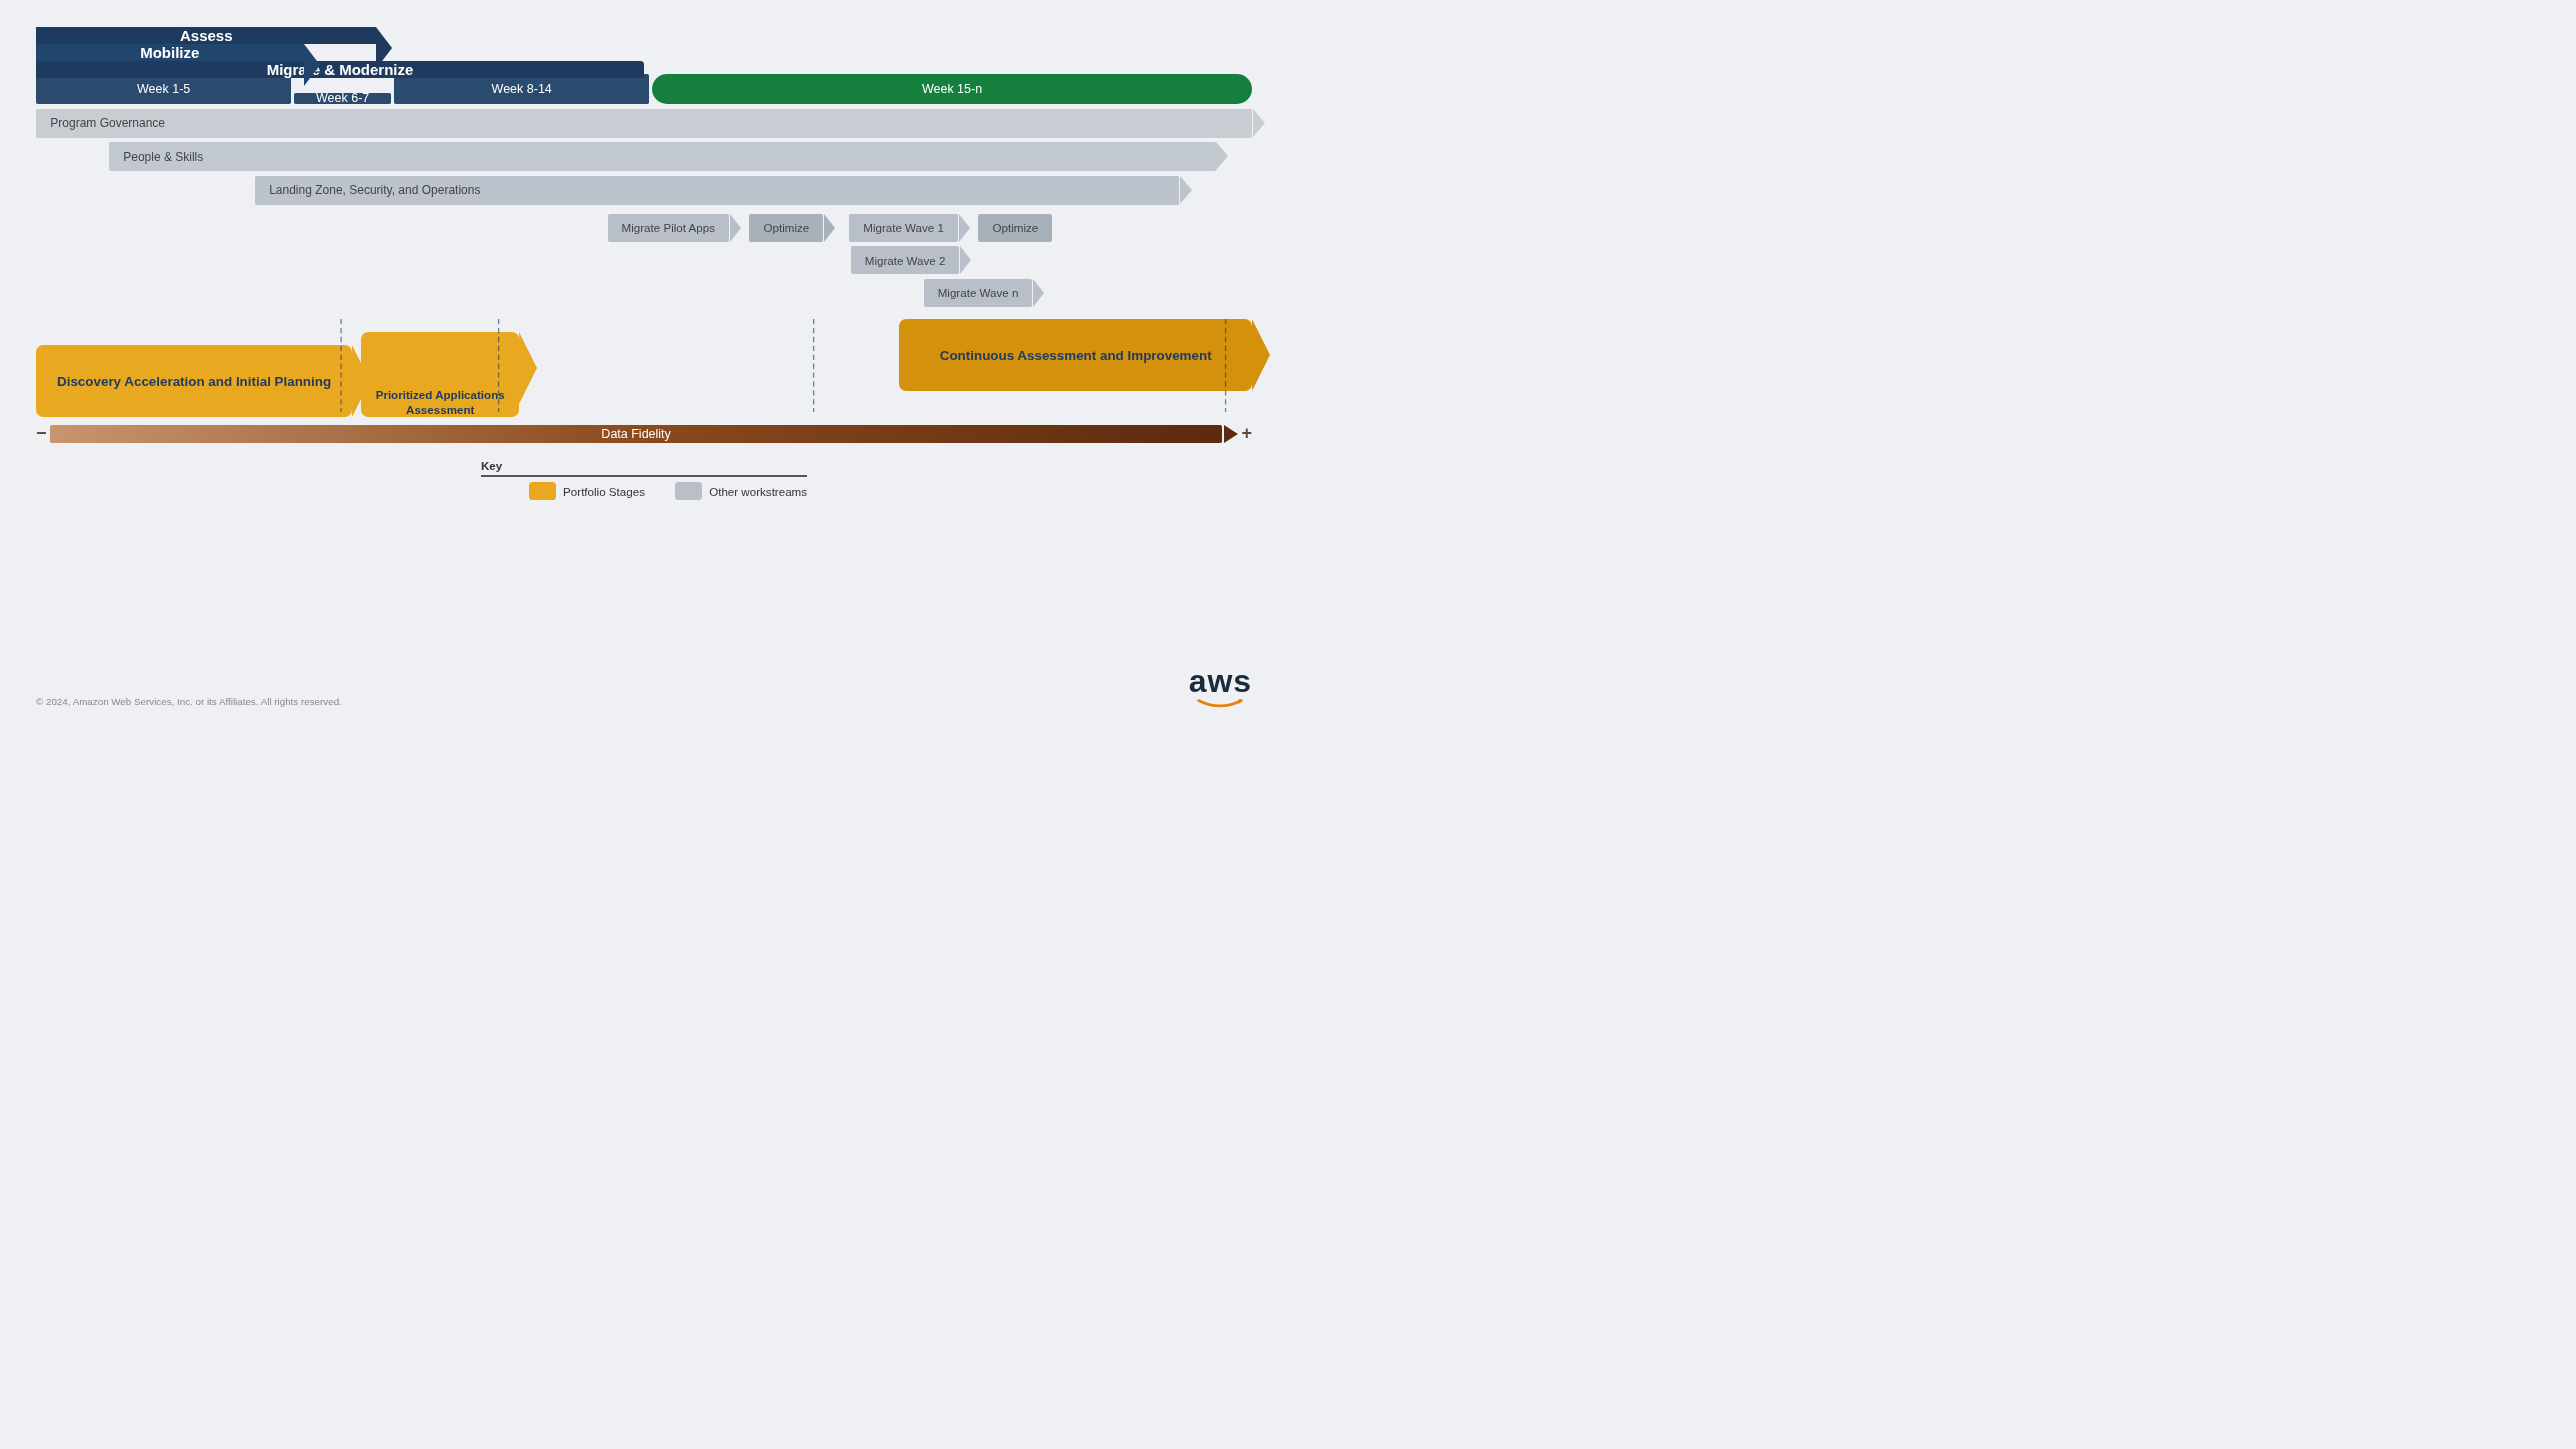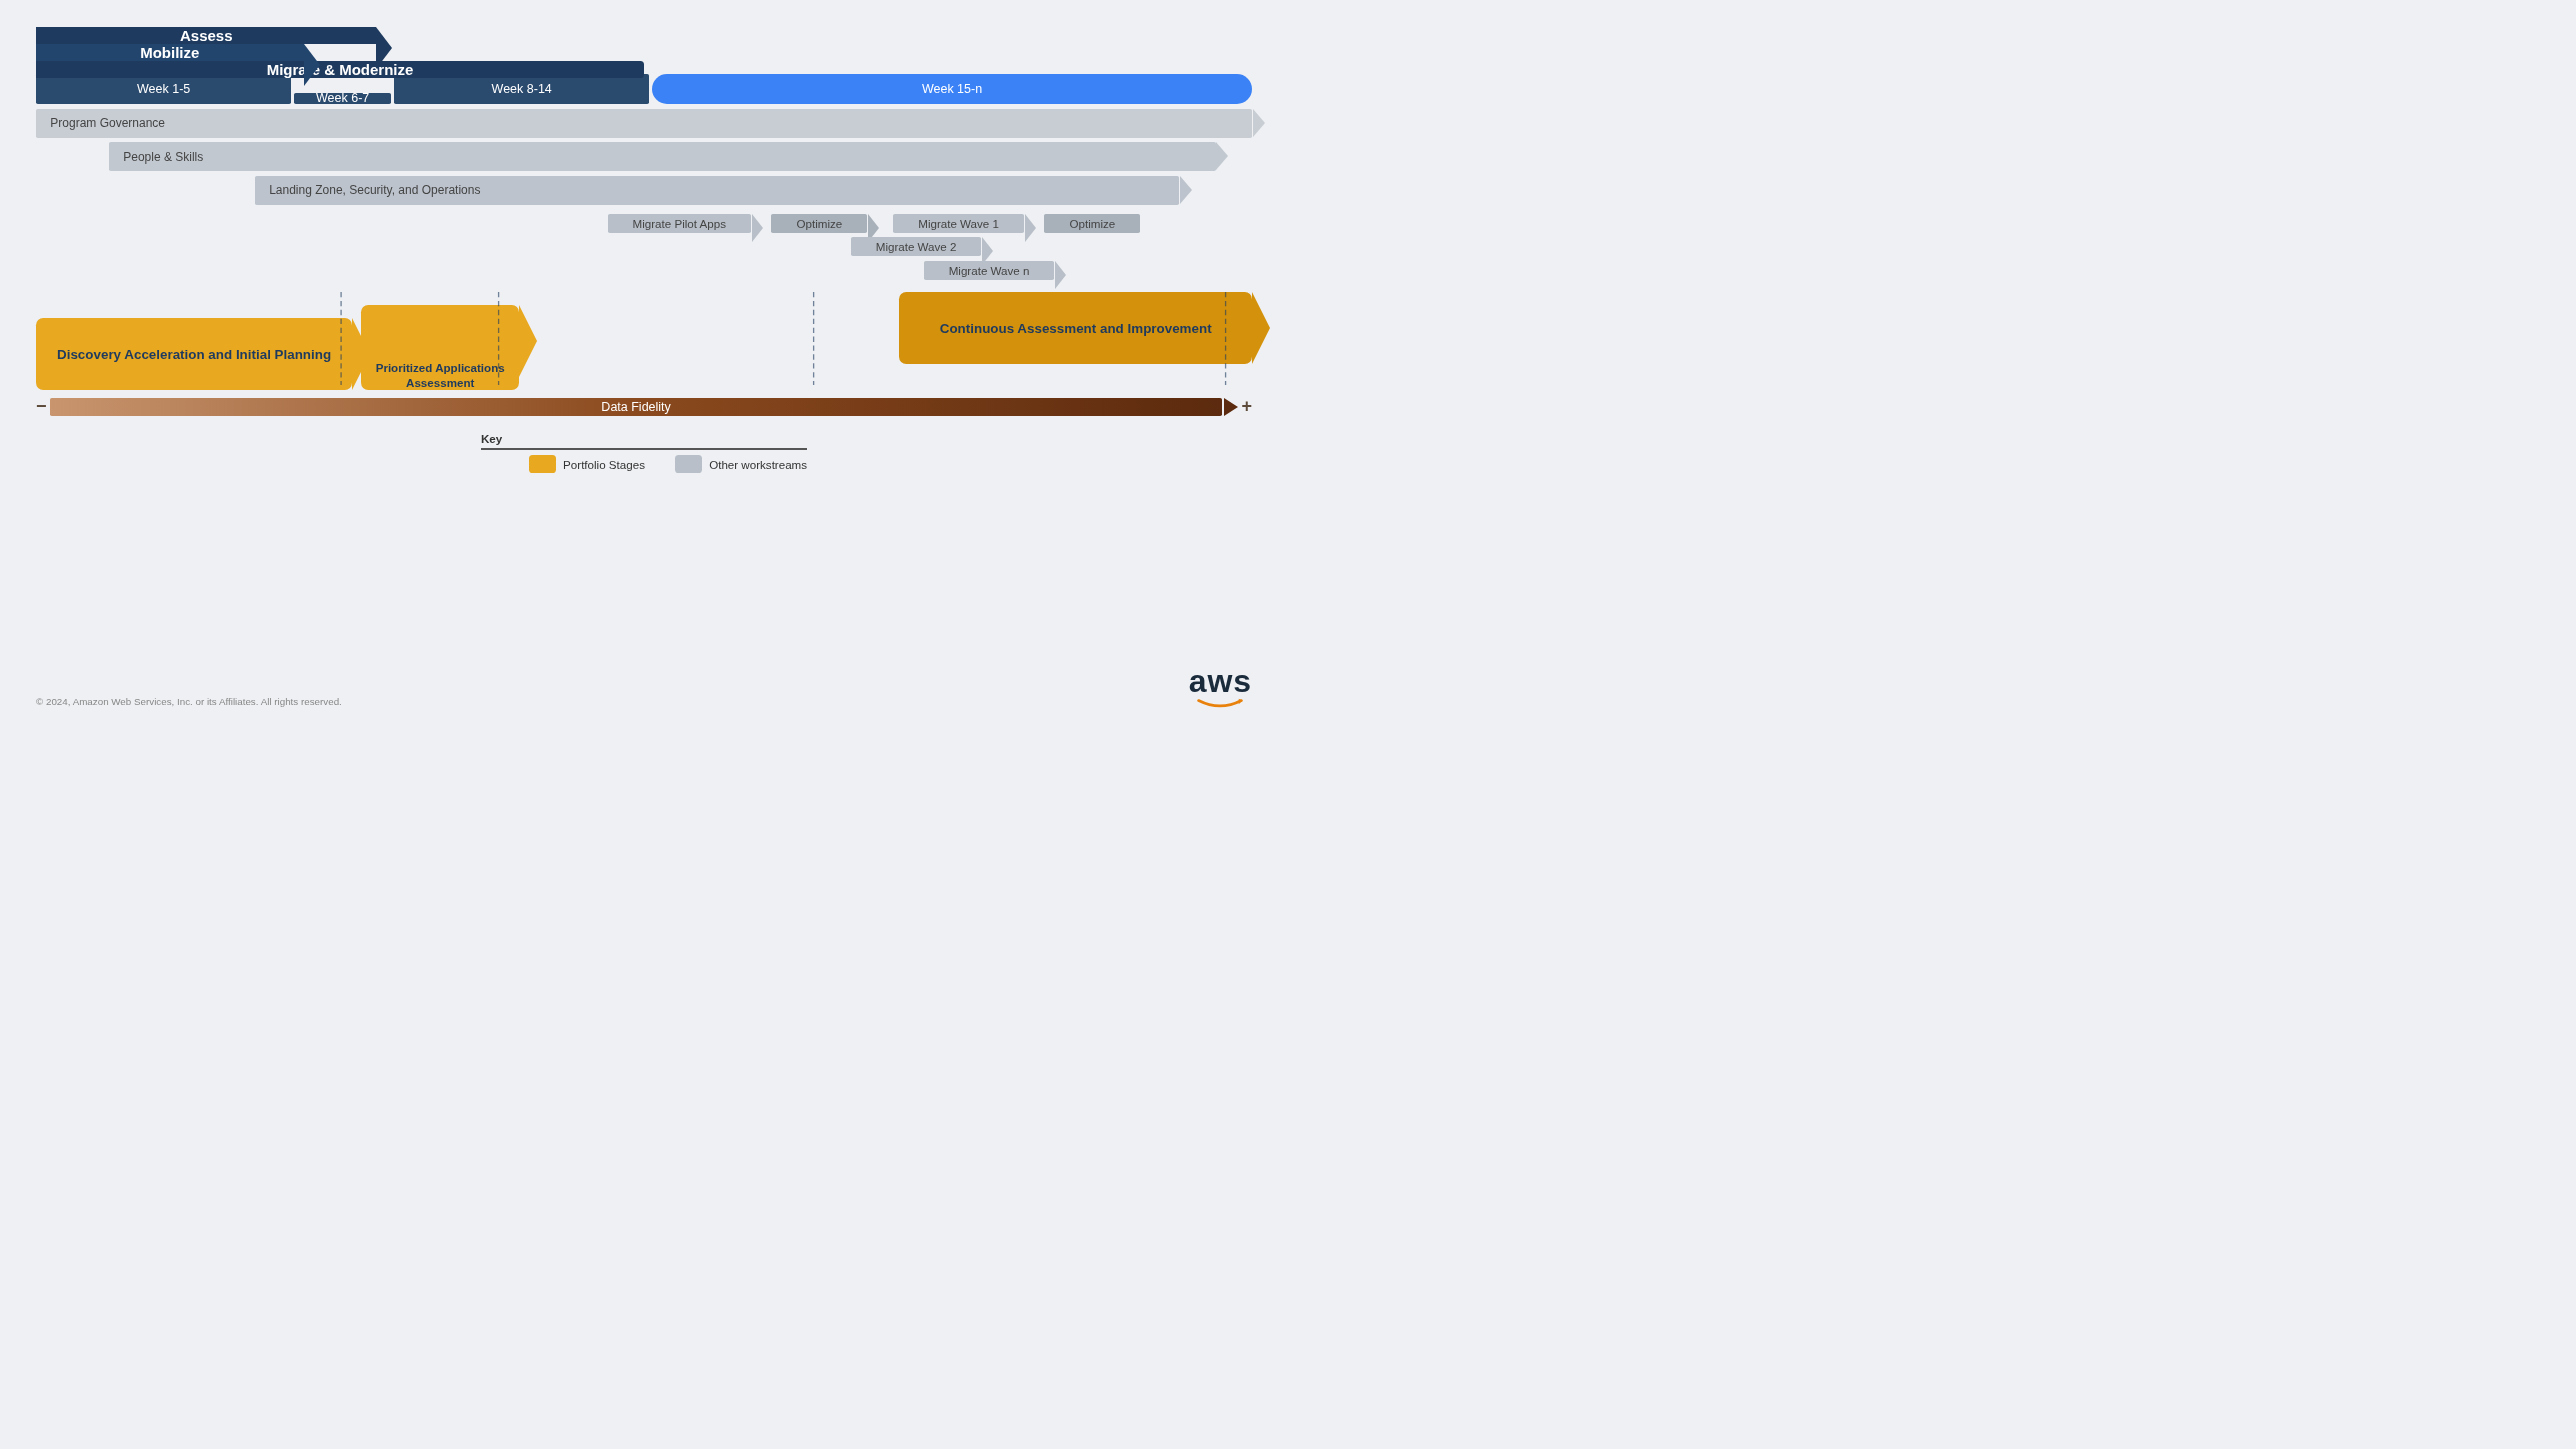--- a/index.html
+++ b/index.html
@@ -95,21 +95,21 @@
     .week-segment {
       display: flex;
       align-items: center;
       justify-content: center;
       font-size: 12.5px;
       font-weight: 500;
       color: #fff;
       background: #2a4a6e;
       border-radius: 1.8px;
     }
-    .week-segment.w15 { flex: 1; background: #3b82f6; border-radius: 15px; }
+    .week-segment.w15 { flex: 1; background: #15803d; border-radius: 15px; }
     .week-segment.w1 { width: 21%; }
     .week-segment.w67 { width: 8%; margin-top: 19px; }
     .week-segment.w814 { width: 21%; }
 
     
     .governance-rows {
       display: flex;
       flex-direction: column;
       gap: 4.5px;
       margin-bottom: 9px;
@@ -153,27 +153,27 @@
       flex-direction: column;
       gap: 4.5px;
       margin-bottom: 12.5px;
     }
     .mig-row {
       display: flex;
       gap: 4.5px;
       align-items: center;
     }
     .mig-block {
-      height: 19px;
+      height: 28px;
       display: flex;
       align-items: center;
       justify-content: center;
       font-size: 11.6px;
       color: #444;
-      padding: 0 25px;
+      padding: 0 14px;
       position: relative;
       border-radius: 1.8px;
       background: #b8bfc8;
       white-space: nowrap;
     }
     .mig-block::after {
       content: '';
       position: absolute;
       right: -11.6px;
       top: 0;

